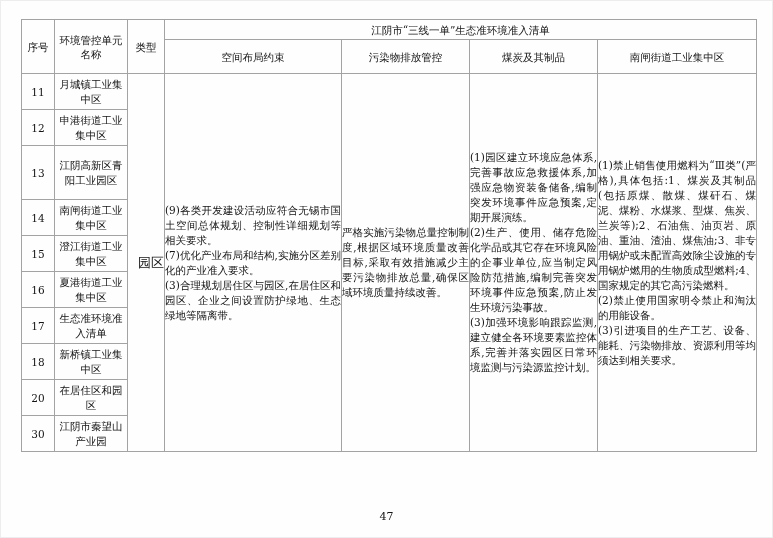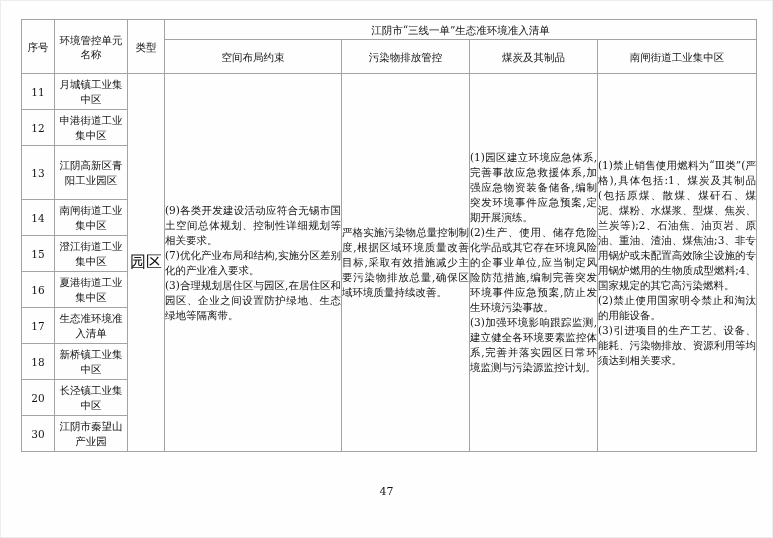--- a/index.html
+++ b/index.html
@@ -50,35 +50,35 @@
     vertical-align:middle;
   }
   .unit-cell {
     font-size:10.5px;
     text-align:center;
     vertical-align:middle;
     line-height:15px;
     padding:2px 6px;
   }
   .type-cell {
-    font-size:16px;
-    text-align:center;
+    font-size:13px;
+    text-align:right;
     vertical-align:middle;
   }
   .content-cell {
     font-size:10.5px;
     line-height:15px;
     text-align:justify;
     vertical-align:middle;
     padding:4px 7px;
   }
   .content-cell p { margin:0; }
   .page-number {
     position:absolute;
-    left:0; top:484px;
+    left:0; top:509px;
     width:100%;
     text-align:center;
     font-size:11px;
   }
 </style>
 </head>
 <body>
 
 <div class="page">
 
@@ -152,21 +152,21 @@
       <tr class="r">
         <td class="no-cell">17</td>
         <td class="unit-cell">生态准环境准入清单</td>
       </tr>
       <tr class="r">
         <td class="no-cell">18</td>
         <td class="unit-cell">新桥镇工业集中区</td>
       </tr>
       <tr class="r">
         <td class="no-cell">20</td>
-        <td class="unit-cell">长泾镇工业集中区</td>
+        <td class="unit-cell">在居住区和园区</td>
       </tr>
       <tr class="r">
         <td class="no-cell">30</td>
         <td class="unit-cell">江阴市秦望山产业园</td>
       </tr>
     </tbody>
   </table>
 
   <div class="page-number">47</div>
 </div>

